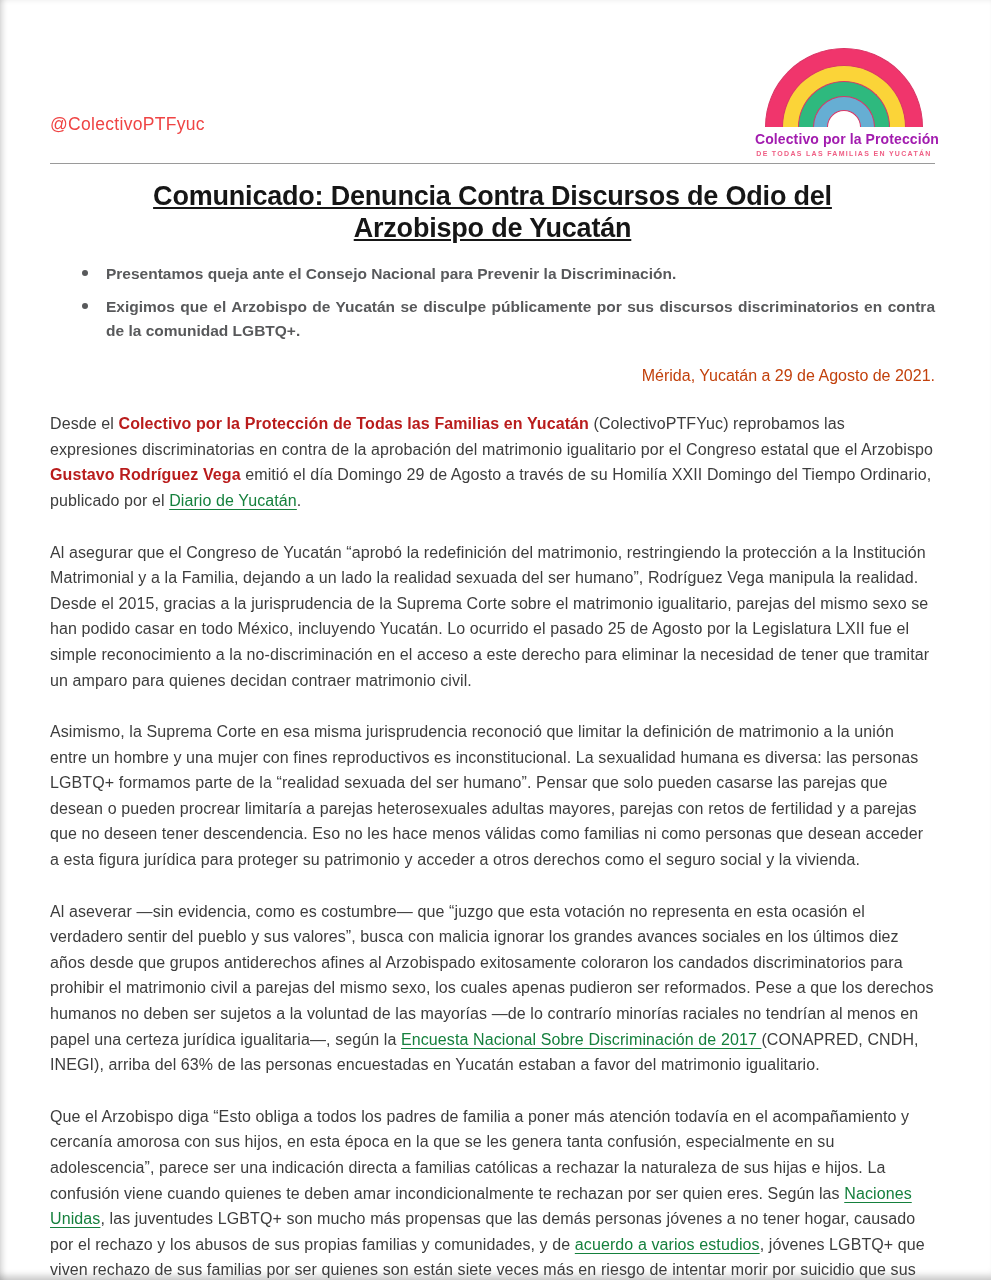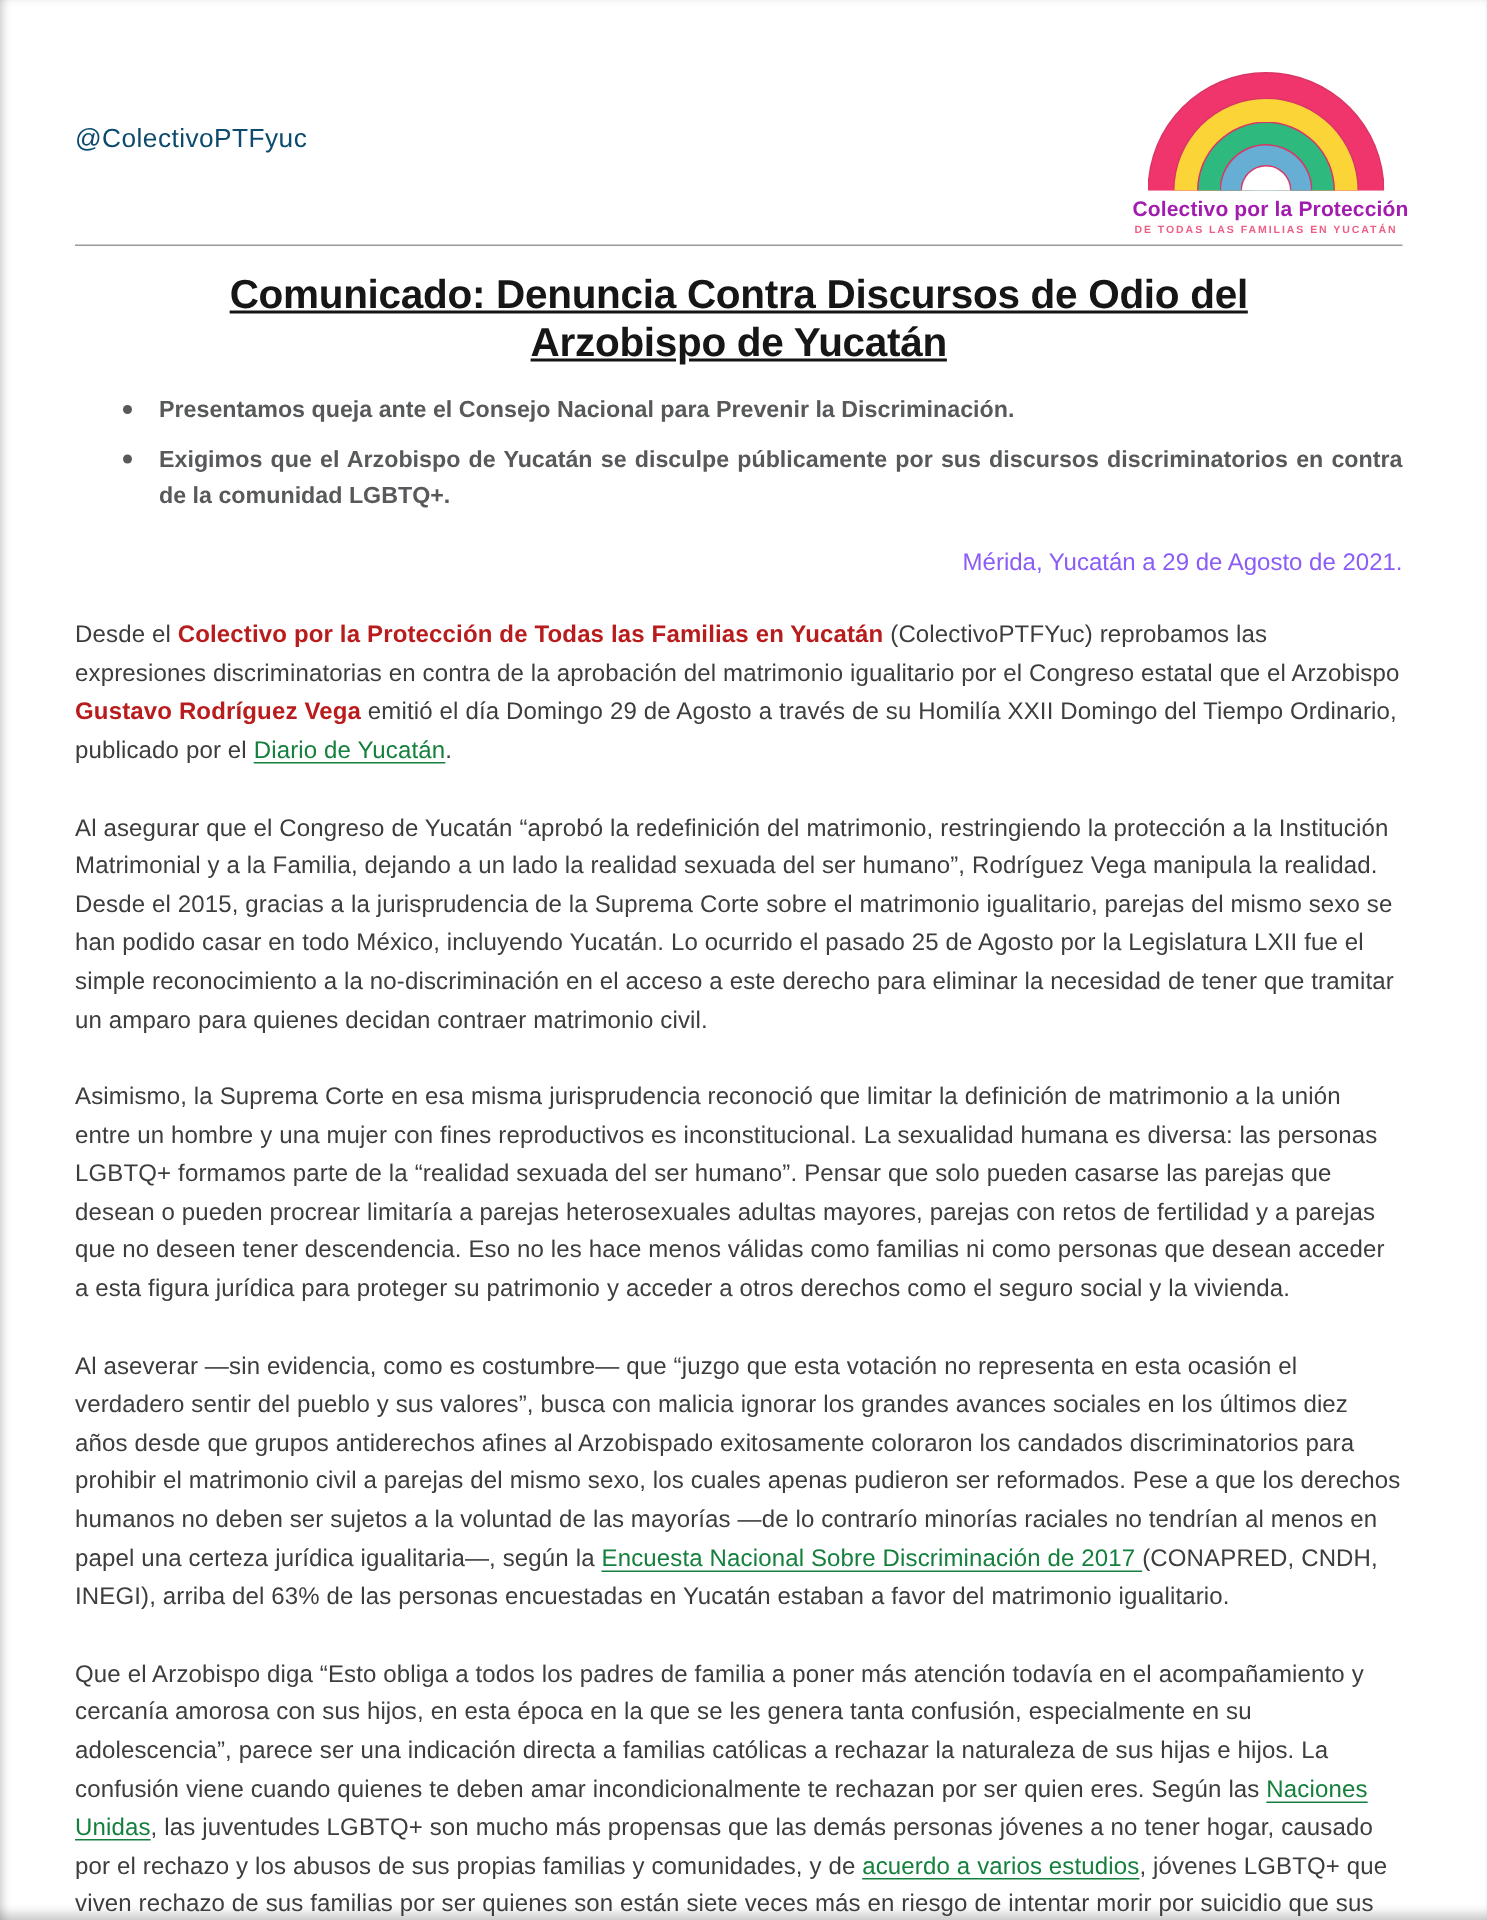--- a/index.html
+++ b/index.html
@@ -20,23 +20,23 @@
     box-sizing:border-box;
     padding:0 56px 0 50px;
     color:#3d3d3d;
   }
   
   .hdr {
     display:flex; justify-content:space-between; align-items:flex-start;
     padding-top:46px;
   }
   .handle {
-    margin-top:36px;
+    margin-top:68px;
     font-size:17.5px;
-    color:#0c4a6e;
+    color:#ef4444;
     letter-spacing:.3px;
   }
   .logo { width:178px; text-align:center; margin-right:2px; }
   .rainbow { position:relative; width:170px; height:81px; margin:0 auto; }
   .arc {
     position:absolute; bottom:0; left:50%;
     transform:translateX(-50%);
     border-radius:220px 220px 0 0;
     border:1px solid #d93666; border-bottom:none;
     box-sizing:border-box;
@@ -90,21 +90,21 @@
     font-weight:bold;
     font-size:15.5px; line-height:1.6;
     color:#58595b;
     text-align:justify;
   }
   
   .dateline {
     margin-top:23px;
     text-align:right;
     font-size:16px;
-    color:#8b5cf6;
+    color:#c2410c;
   }
   
   p.para {
     margin:26px 0 0 0;
     font-size:16px; line-height:1.6;
     color:#3d3d3d;
     letter-spacing:.1px;
   }
   p.para b { color:#b91c1c; }
   a.doc-link {

